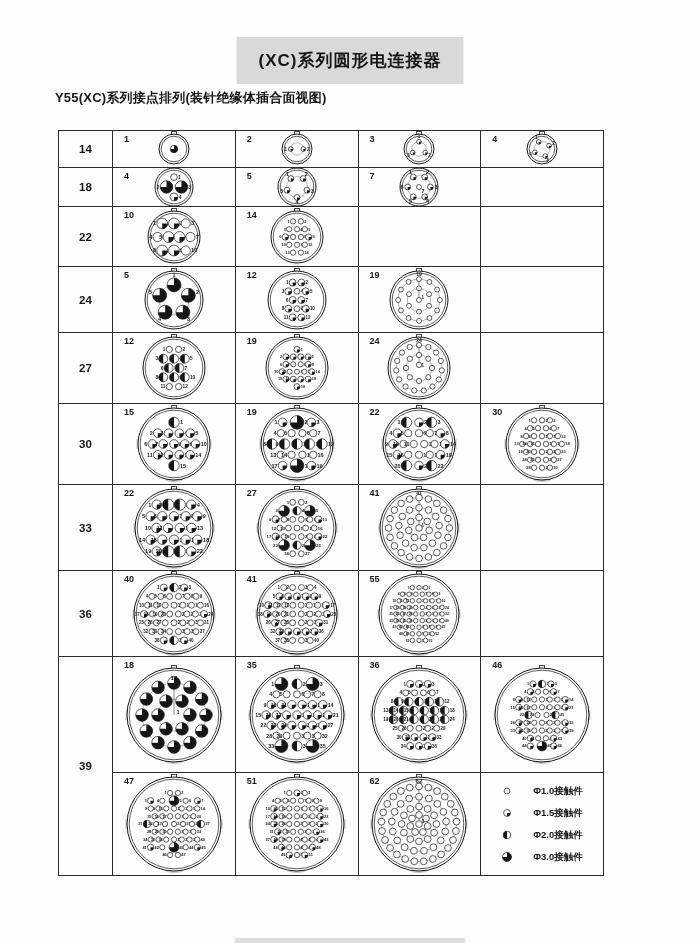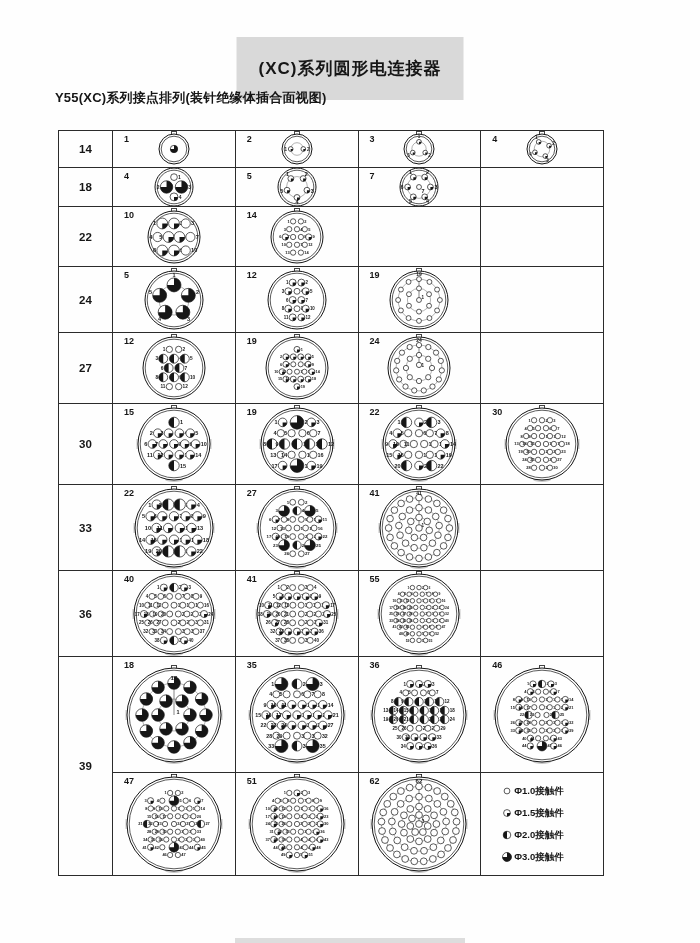--- a/index.html
+++ b/index.html
@@ -1,35 +1,35 @@
 <!DOCTYPE html>
 <html><head>
 <meta charset="utf-8">
 <style>
   html,body{margin:0;padding:0;background:#888;}
   *{box-sizing:border-box;}
   #page{position:relative;width:700px;height:943px;background:#fefefe;margin:0 auto;
         font-family:"Liberation Sans","DejaVu Sans",sans-serif;color:#161616;overflow:hidden;}
   #title-bar{position:absolute;top:37px;left:50%;transform:translateX(-50%);
-        background:#d9d9d9;padding:20px 22px;font-size:17px;font-weight:bold;
+        background:#d9d9d9;padding:12px 22px;font-size:17px;font-weight:bold;
         letter-spacing:1px;white-space:nowrap;}
   #subtitle{position:absolute;top:89px;left:55px;font-size:13px;font-weight:bold;letter-spacing:0.2px;}
   #conn-table{position:absolute;top:130px;left:58px;width:546px;border:1px solid #2b2b2b;}
   .t-group{display:flex;border-bottom:1px solid #2b2b2b;}
   .t-group:last-child{border-bottom:none;}
   .t-label{width:53px;display:flex;align-items:center;justify-content:center;
            font-size:11.5px;font-weight:bold;}
   .t-right{flex:1;display:flex;flex-direction:column;border-left:1px solid #2b2b2b;}
   .t-row{display:flex;}
   .t-row + .t-row{border-top:1px solid #2b2b2b;}
   .t-cell{flex:1;position:relative;display:flex;align-items:center;justify-content:center;overflow:hidden;}
   .t-cell + .t-cell{border-left:1px solid #2b2b2b;}
   .cnt{position:absolute;left:11px;top:3px;font-size:9px;font-weight:bold;}
   .legend-box{width:100%;height:100%;display:flex;flex-direction:column;justify-content:center;padding-left:20px;}
-  .leg-item{display:flex;align-items:center;gap:1px;margin:4.5px 0;}
+  .leg-item{display:flex;align-items:center;gap:20px;margin:4.5px 0;}
   .leg-item span{font-size:9.5px;font-weight:bold;}
   #footer-smudge{position:absolute;left:50%;transform:translateX(-50%);bottom:0px;width:230px;height:5px;background:#ddd;}
   svg text{font-family:"Liberation Sans","DejaVu Sans",sans-serif;font-weight:bold;fill:#161616;}
 </style>
 </head>
 <body>
 
 <div id="page">
   <div id="title-bar">(XC)系列圆形电连接器</div>
   <div id="subtitle">Y55(XC)系列接点排列(装针绝缘体插合面视图)</div>

